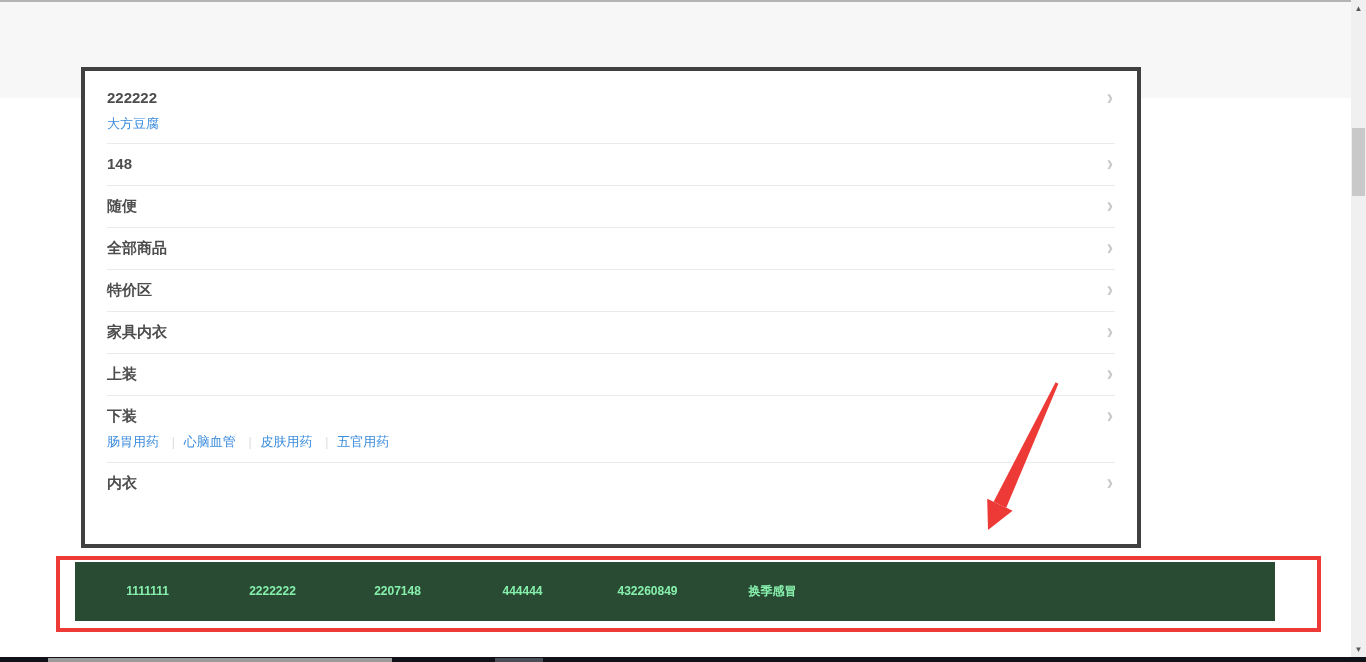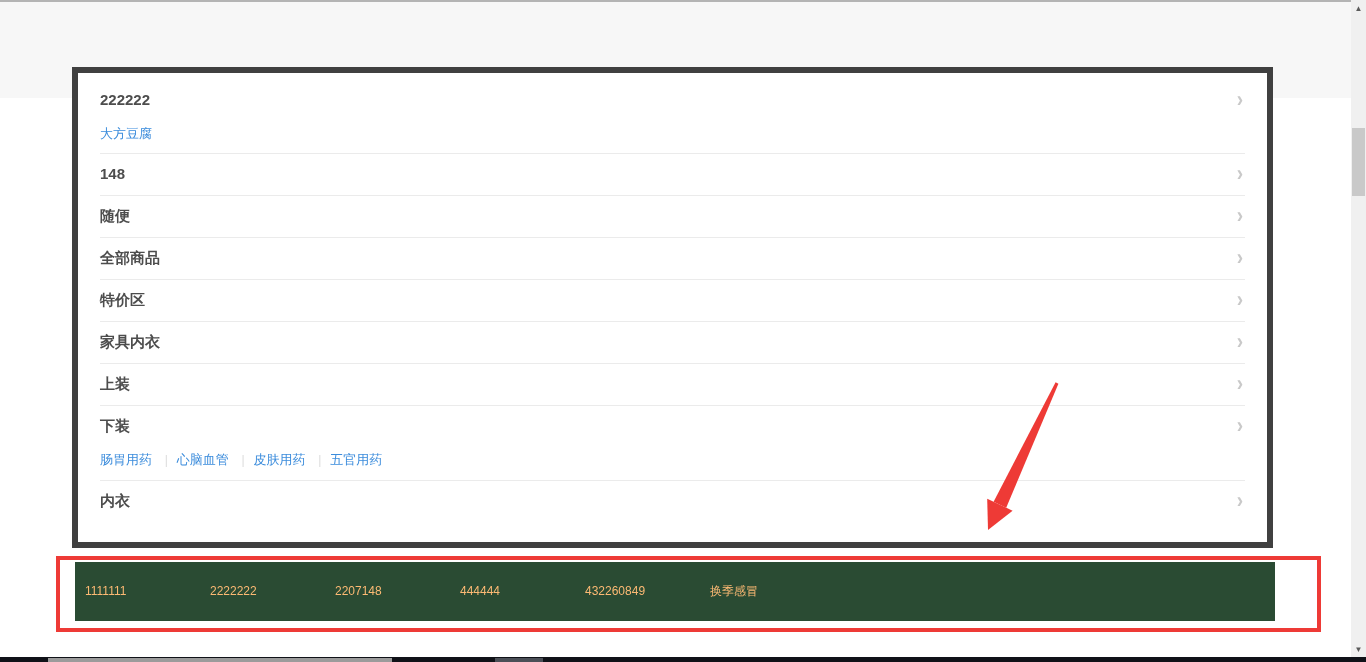--- a/index.html
+++ b/index.html
@@ -5,38 +5,38 @@
   * { margin:0; padding:0; box-sizing:border-box; }
   html,body { width:1366px; height:662px; overflow:hidden; background:#fff;
               font-family:"Liberation Sans","DejaVu Sans",sans-serif; }
   body { position:relative; }
 
   
   .top-line   { position:absolute; left:0; top:0; width:1351px; height:2px; background:#b4b4b4; }
   .header-band{ position:absolute; left:0; top:2px; width:1351px; height:96px; background:#f7f7f7; }
 
   
-  .panel { position:absolute; left:72px; top:67px; width:1201px; height:481px;
-           background:#fff; border:6px solid #404040; padding:7px 22px 0 22px; }
+  .panel { position:absolute; left:81px; top:67px; width:1060px; height:481px;
+           background:#fff; border:4px solid #404040; padding:7px 22px 0 22px; }
   .row { border-bottom:1px solid #ebebeb; padding:10px 0 11px 0; }
   .row:last-child { border-bottom:none; }
   .row-head { display:flex; align-items:center; justify-content:space-between; }
   .cat-title { font-size:15px; font-weight:bold; color:#4d4d4d; line-height:20px; }
   .chev { color:#c9c9c9; font-size:19px; line-height:14px; font-weight:bold;
           transform:scaleY(1.15); cursor:pointer; padding-right:2px; }
-  .links { margin-top:15px; font-size:13px; line-height:17px; }
+  .links { margin-top:7px; font-size:13px; line-height:17px; }
   .links a { color:#3b8cdc; text-decoration:none; cursor:pointer; }
   .links a + a::before { content:"|"; color:#dcdcdc; margin:0 9px; font-size:12px; }
 
   
   .footer-bar { position:absolute; left:75px; top:562px; width:1200px; height:59px;
                 background:#2a4b33; }
   .footer-bar ul { list-style:none; display:flex; padding-left:10px; }
-  .footer-bar li { width:125px; text-align:left; line-height:59px;
-                   color:#fdba74; font-size:12px; font-weight:normal; cursor:pointer; }
+  .footer-bar li { width:125px; text-align:center; line-height:59px;
+                   color:#86efac; font-size:12px; font-weight:bold; cursor:pointer; }
 
   
   .anno-rect { position:absolute; left:56px; top:556px; width:1265px; height:76px;
                border:4px solid #ee3a36; background:transparent; pointer-events:none; }
   .anno-arrow { position:absolute; left:955px; top:375px; pointer-events:none; }
 
   
   .scrollbar { position:absolute; right:0; top:0; width:15px; height:662px; background:#f0f0f0; }
   .sb-arrow { position:absolute; left:0; width:15px; height:16px; text-align:center;
               color:#5a5a5a; font-size:8px; line-height:16px; cursor:pointer; }

